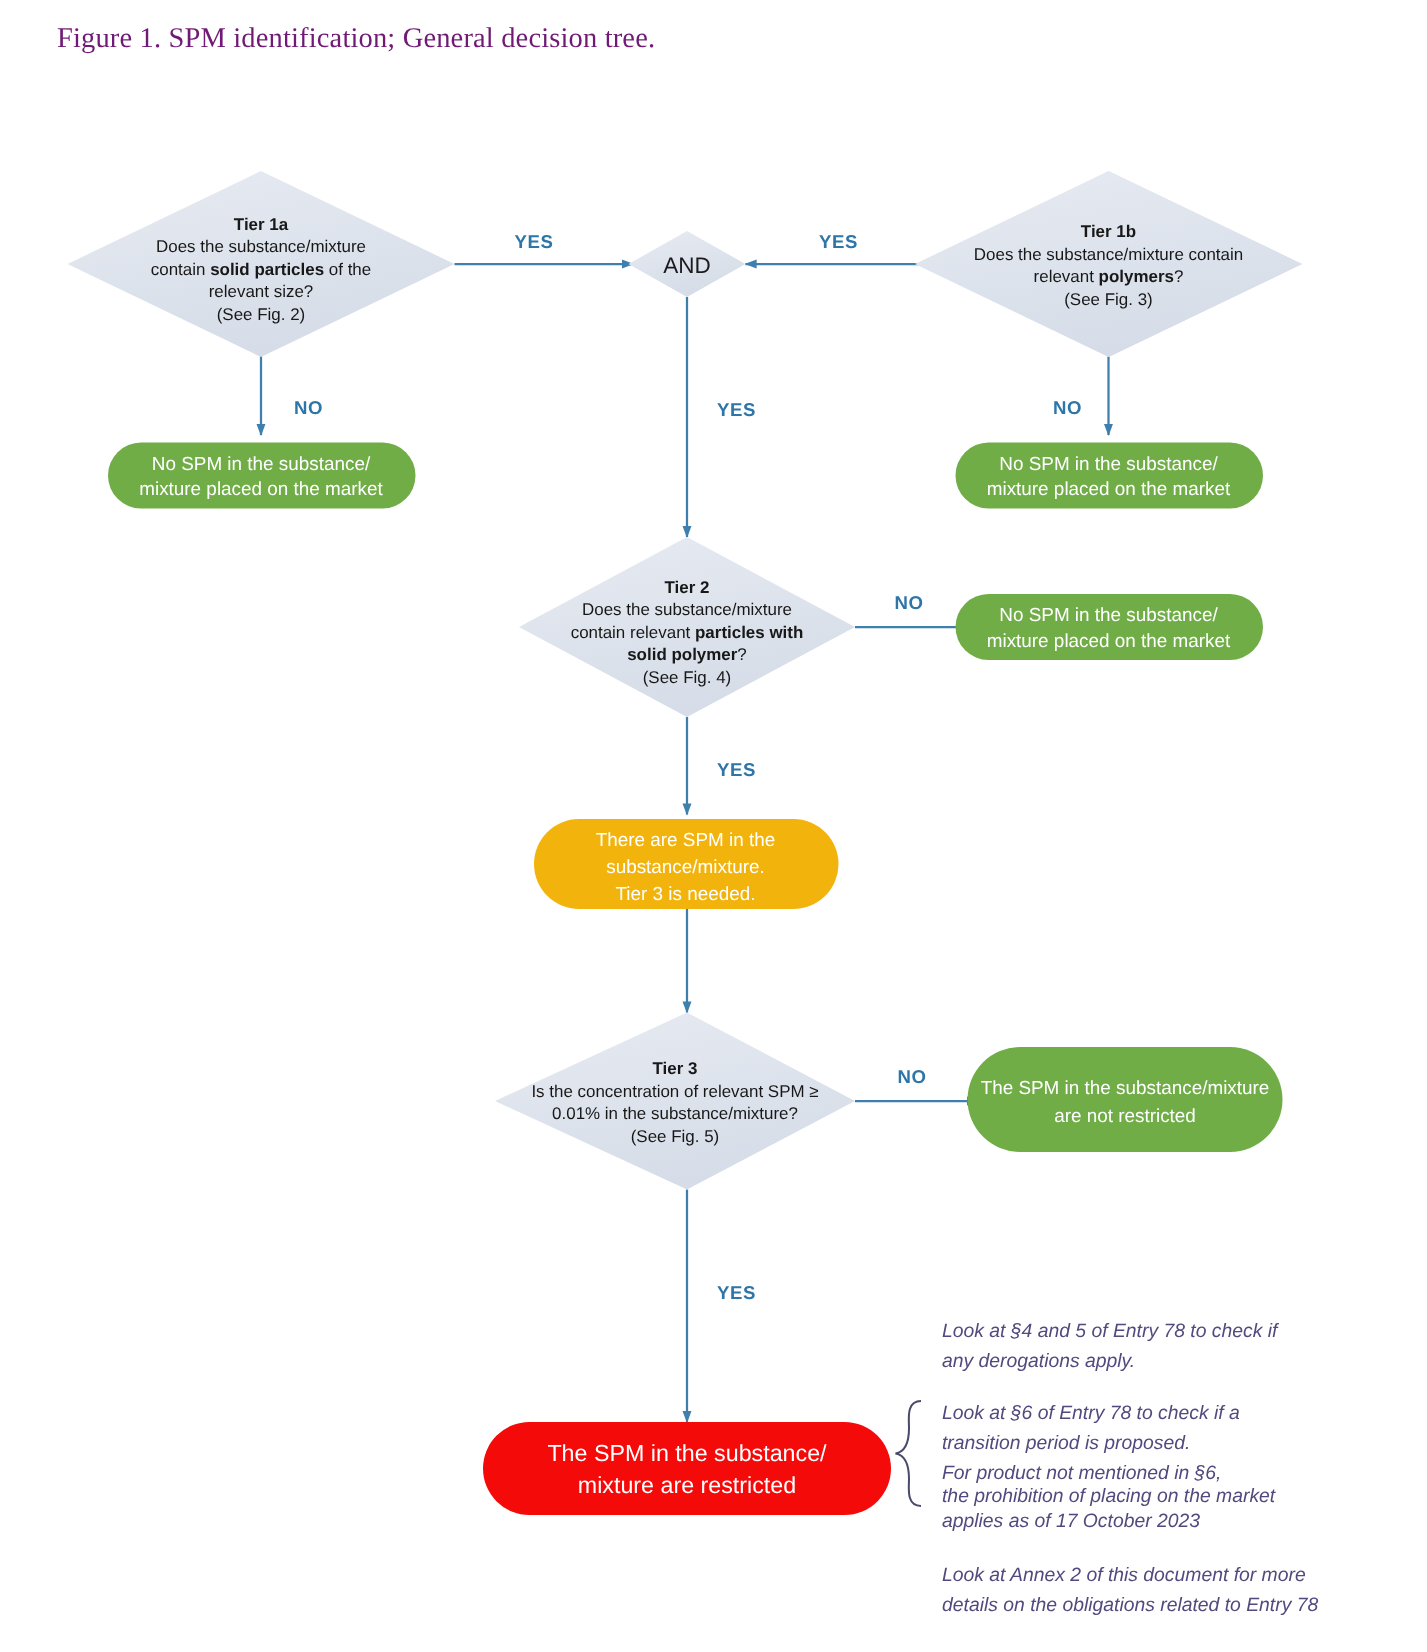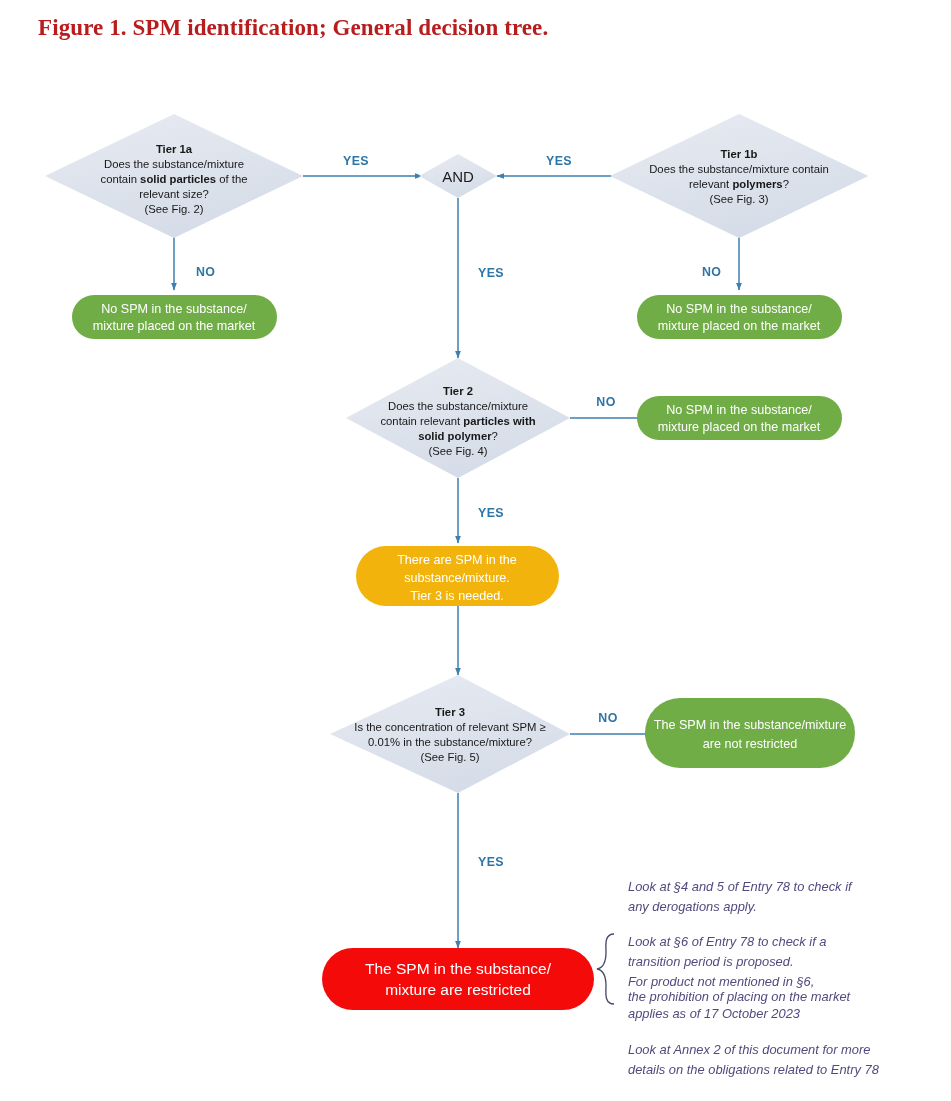--- a/index.html
+++ b/index.html
@@ -12,23 +12,23 @@
     height: 1101px;
     position: relative;
     font-family: "Liberation Sans", sans-serif;
     overflow: hidden;
   }
   #figure-title {
     position: absolute;
     left: 38px;
     top: 15px;
     font-family: "Liberation Serif", serif;
-    font-weight: bold;
-    font-size: 23px;
-    color: #b91c1c;
+    font-weight: normal;
+    font-size: 19px;
+    color: #701a75;
     letter-spacing: 0.1px;
     white-space: nowrap;
   }
   #flow-canvas {
     position: absolute;
     left: 0;
     top: 0;
     width: 951px;
     height: 1101px;
   }

